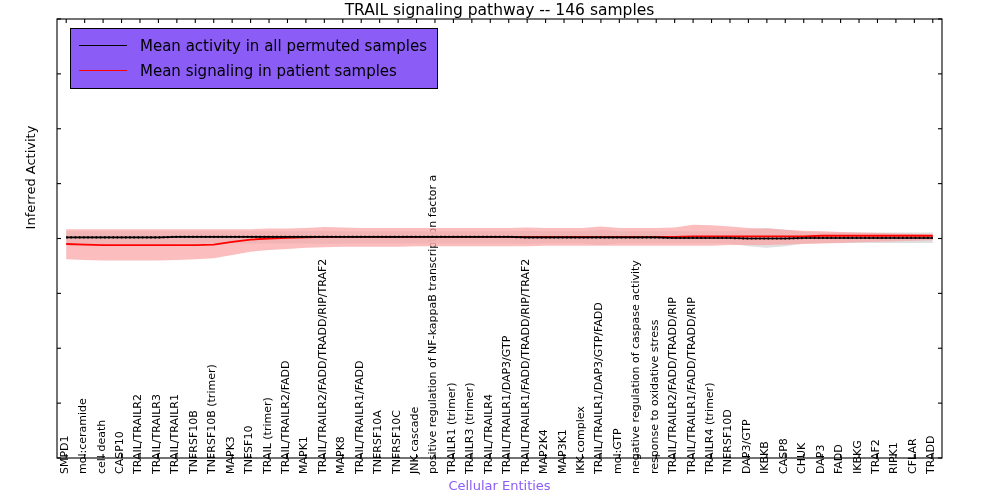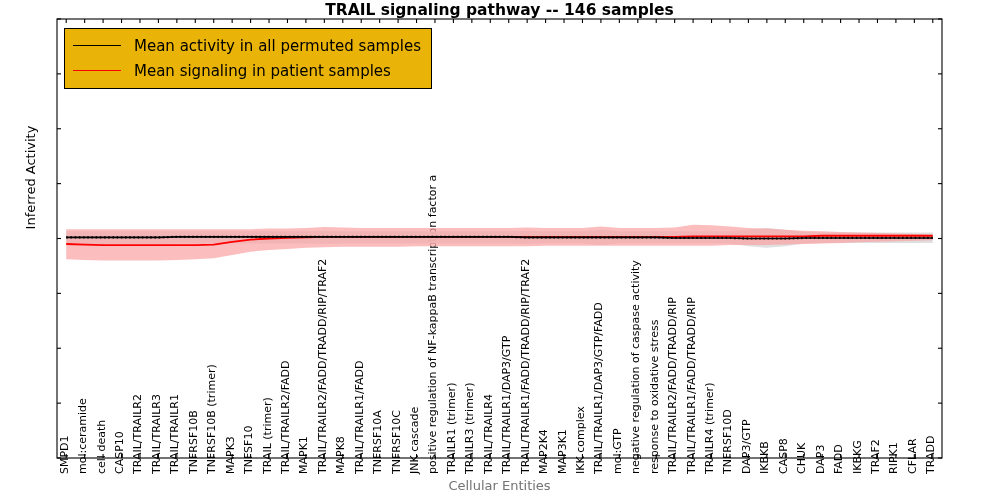--- a/index.html
+++ b/index.html
@@ -7,46 +7,45 @@
     width:1000px;height:500px;background:#ffffff;
     font-family:"DejaVu Sans",sans-serif;
     overflow:hidden;position:relative;
   }
   #fig{position:absolute;left:0;top:0;width:1000px;height:500px;}
 
   .title{
     position:absolute;left:57px;top:1px;width:885px;
     text-align:center;font-size:15.5px;color:#000;
     white-space:nowrap;
-    font-weight:bold;
   }
 
   .ylabel{
     position:absolute;
     left:-80px;top:170px;width:220px;
     text-align:center;font-size:13px;color:#000;
     transform:rotate(-90deg);transform-origin:center center;
     white-space:nowrap;
   }
   .xlabel{
     position:absolute;left:57px;top:478px;width:885px;
-    text-align:center;font-size:13px;color:#737373;white-space:nowrap;
+    text-align:center;font-size:13px;color:#8b5cf6;white-space:nowrap;
   }
   .ytickwrap{position:absolute;left:0;top:0;width:52px;height:500px;}
 
   .xtick{
     position:absolute;
     font-size:11px;color:#000;white-space:nowrap;
     transform-origin:left bottom;
     transform:rotate(-90deg);
   }
 
   .legend{
-    position:absolute;left:64px;top:28px;
-    background:#eab308;border:1.1px solid #000;
+    position:absolute;left:70px;top:28px;
+    background:#8b5cf6;border:1.1px solid #000;
     padding:4px 10px 5px 8px;
     z-index:40;
   }
   .legrow{display:flex;align-items:center;height:25px;}
   .legline{display:inline-block;width:48px;height:0;border-top:1.6px solid #000;margin-right:13px;}
   .legline.red{border-top-color:#ff0000;}
   .legtxt{font-size:15px;color:#000;white-space:nowrap;}
 </style>
 </head>
 <body>

